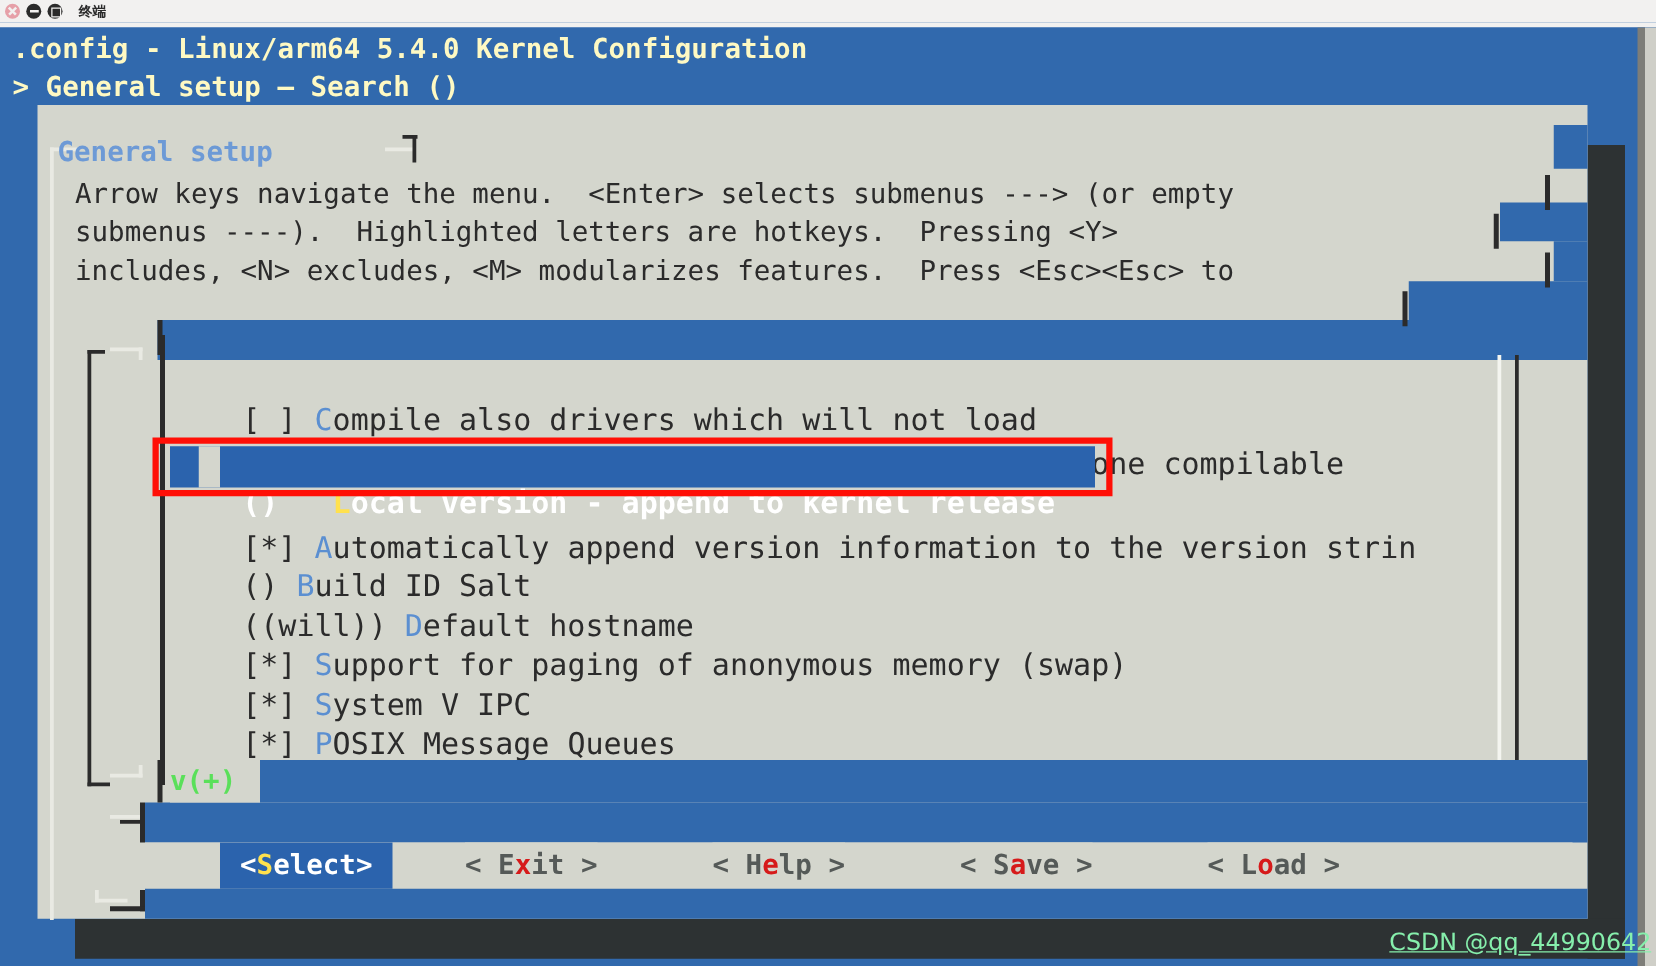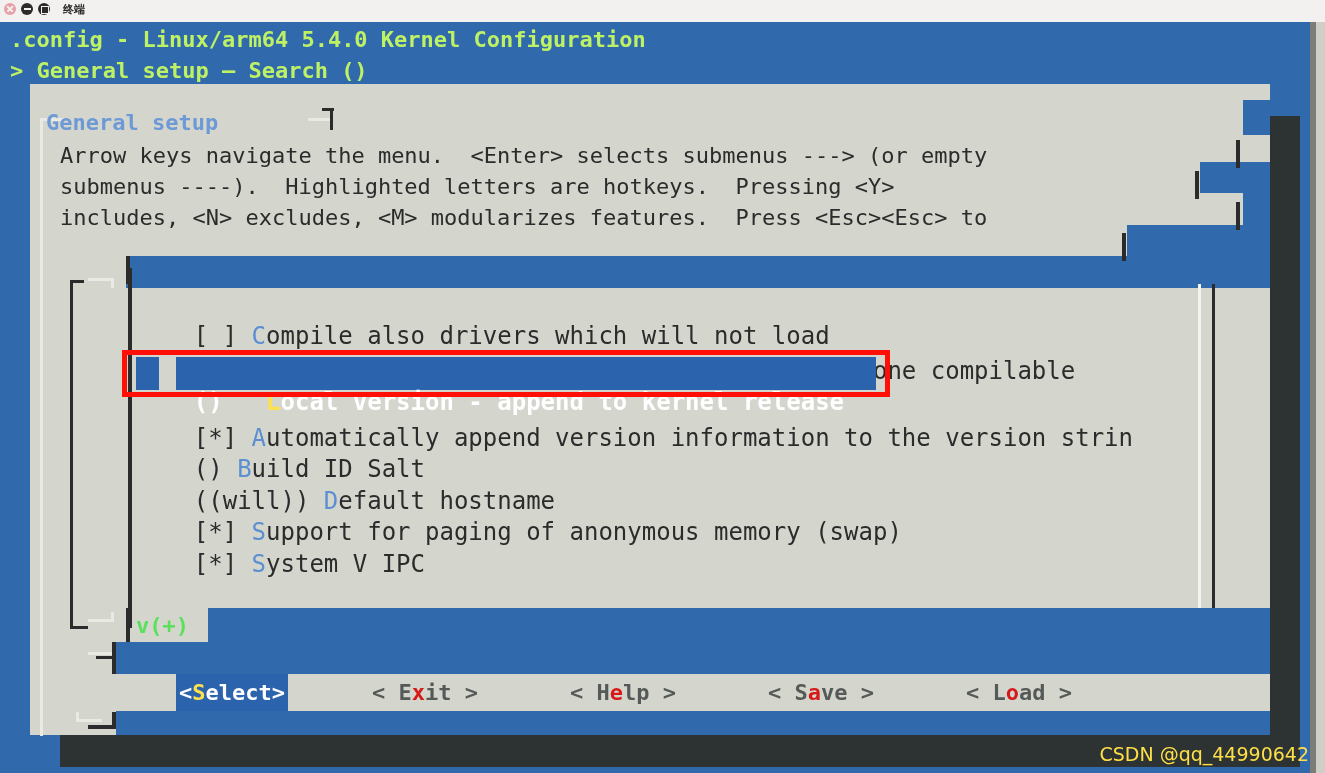--- a/index.html
+++ b/index.html
@@ -49,21 +49,21 @@
     letter-spacing: 0px;
     white-space: pre;
   }
   #screen-rightedge {
     position:absolute; right:0; top:0; width:9px; height:751px; background:#cfcfc8;
   }
   #screen-rightedge2 {
     position:absolute; right:9px; top:0; width:6px; height:751px; background:#7d7d78;
   }
 
-  .tline { position: absolute; color: #bef264; font-weight: bold; white-space: pre; }
+  .tline { position: absolute; color: #fef9c3; font-weight: bold; white-space: pre; }
 
   
   #hdr1 { left: 10px; top: 2px; }
   #hdr2 { left: 10px; top: 33px; }
 
   
   #dialog {
     position: absolute; left: 30px; top: 62px; width: 1240px; height: 651px;
     background: #d4d6cd;
   }
@@ -132,23 +132,23 @@
   #bf-bl-lightv{ position:absolute; left:76px; top:690px; width:3px; height:10px; background:#e9eae3; }
 
   
   #annotation {
     position: absolute; left: 122px; top: 328px; width: 768px; height: 47px;
     border: 5px solid #ff0f06; background: transparent;
   }
 
   
   #watermark {
-    position: absolute; right: 16px; bottom: 3px;
+    position: absolute; right: 4px; bottom: 3px;
     font-family: "DejaVu Sans", "Liberation Sans", sans-serif;
-    font-size: 19px; color: #fde047;
+    font-size: 19px; color: #86efac; text-decoration: underline;
   }
 </style>
 </head>
 <body>
 
 <div id="titlebar">
   <div class="wbtn wbtn-close"></div>
   <div class="wbtn wbtn-min"></div>
   <div class="wbtn wbtn-max"></div>
   <div id="titlebar-text">终端</div>
@@ -238,41 +238,44 @@
   </div>
 
   <div class="row" style="top:464px;">
     <span>[*]</span><span> </span><span class="hk">S</span><span>upport for paging of anonymous memory (swap)</span>
   </div>
 
   <div class="row" style="top:496px;">
     <span>[*]</span><span> </span><span class="hk">S</span><span>ystem V IPC</span>
   </div>
 
+  <div class="row" style="top:527px;">
+    <span>[*]</span><span> </span><span class="hk">P</span><span>OSIX Message Queues</span>
+  </div>
 
   <div class="row" style="top:559px;">
     <span>[*]</span><span> </span><span class="hk">E</span><span>nable process_vm_readv/writev syscalls</span>
   </div>
 
   
   <div class="bluebar" style="left:208px; top:586px; width:1062px; height:34px;"></div>
   <div class="bluebar" style="left:116px; top:620px; width:1154px; height:32px;"></div>
   <div class="greybar" style="left:136px; top:586px; width:72px; height:34px;"></div>
   <div class="greybar" style="left:126px; top:586px; width:4px; height:34px; background:#2b2b2b;"></div>
   <div id="scrolldown">v(+)</div>
 
   
   <div id="bf-light"></div>
   <div id="bf-h"></div>
   <div id="bf-v"></div>
 
   
   <div class="greybar" style="left:116px; top:652px; width:1142px; height:37px;"></div>
 
-  <div class="btn btn-sel" style="left:176px; width:112px; text-align:center;"><span>&lt;</span><span class="bhk">S</span><span>elect&gt;</span></div>
+  <div class="btn btn-sel" style="left:176px; width:138px; text-align:center;"><span>&lt;</span><span class="bhk">S</span><span>elect&gt;</span></div>
 
   <div class="btn btn-norm" style="left:372px;"><span>&lt; E</span><span class="bhk">x</span><span>it &gt;</span></div>
 
   <div class="btn btn-norm" style="left:570px;"><span>&lt; H</span><span class="bhk">e</span><span>lp &gt;</span></div>
 
   <div class="btn btn-norm" style="left:768px;"><span>&lt; S</span><span class="bhk">a</span><span>ve &gt;</span></div>
 
   <div class="btn btn-norm" style="left:966px;"><span>&lt; L</span><span class="bhk">o</span><span>ad &gt;</span></div>
 
   

